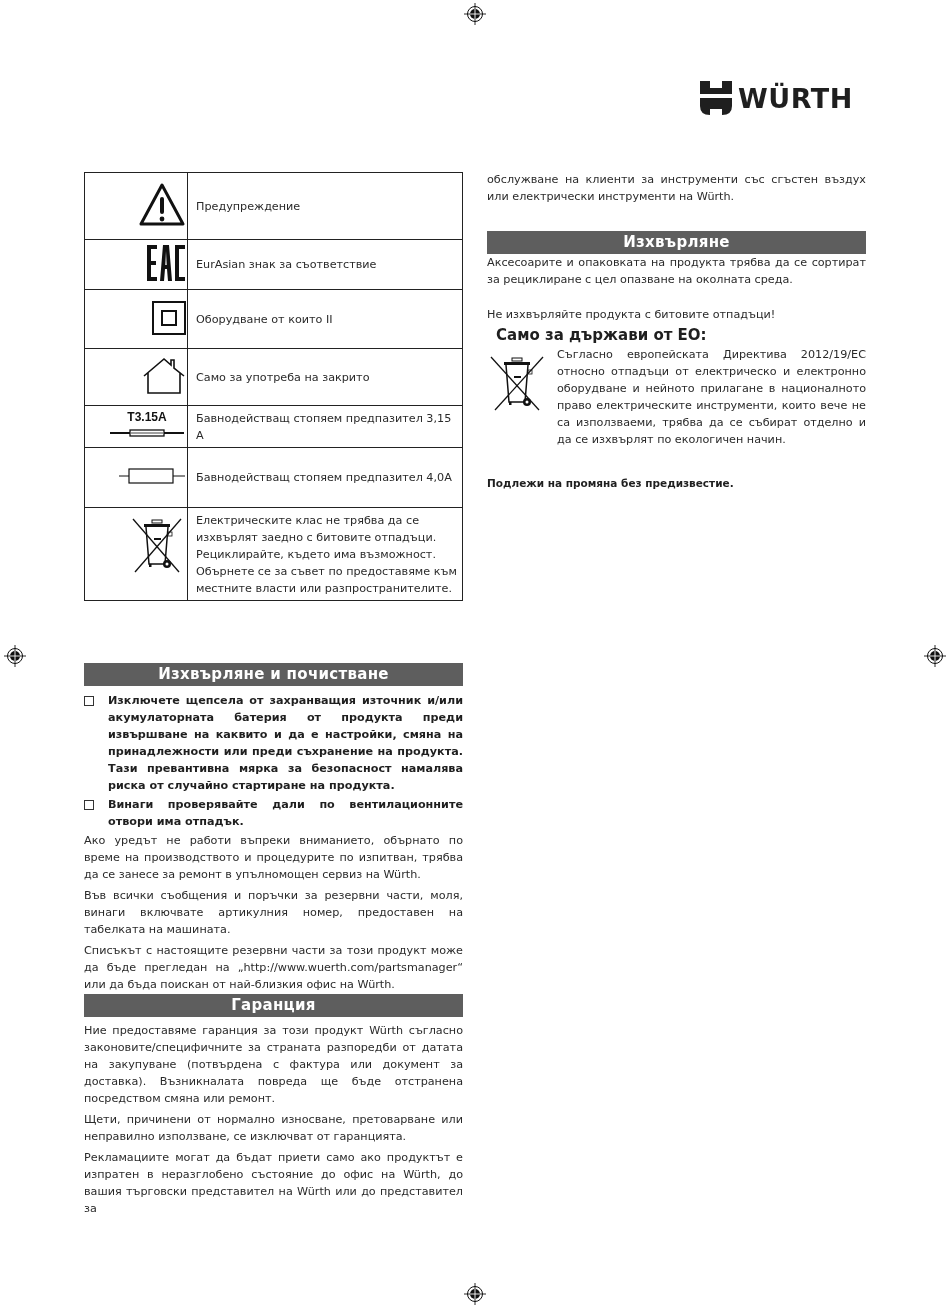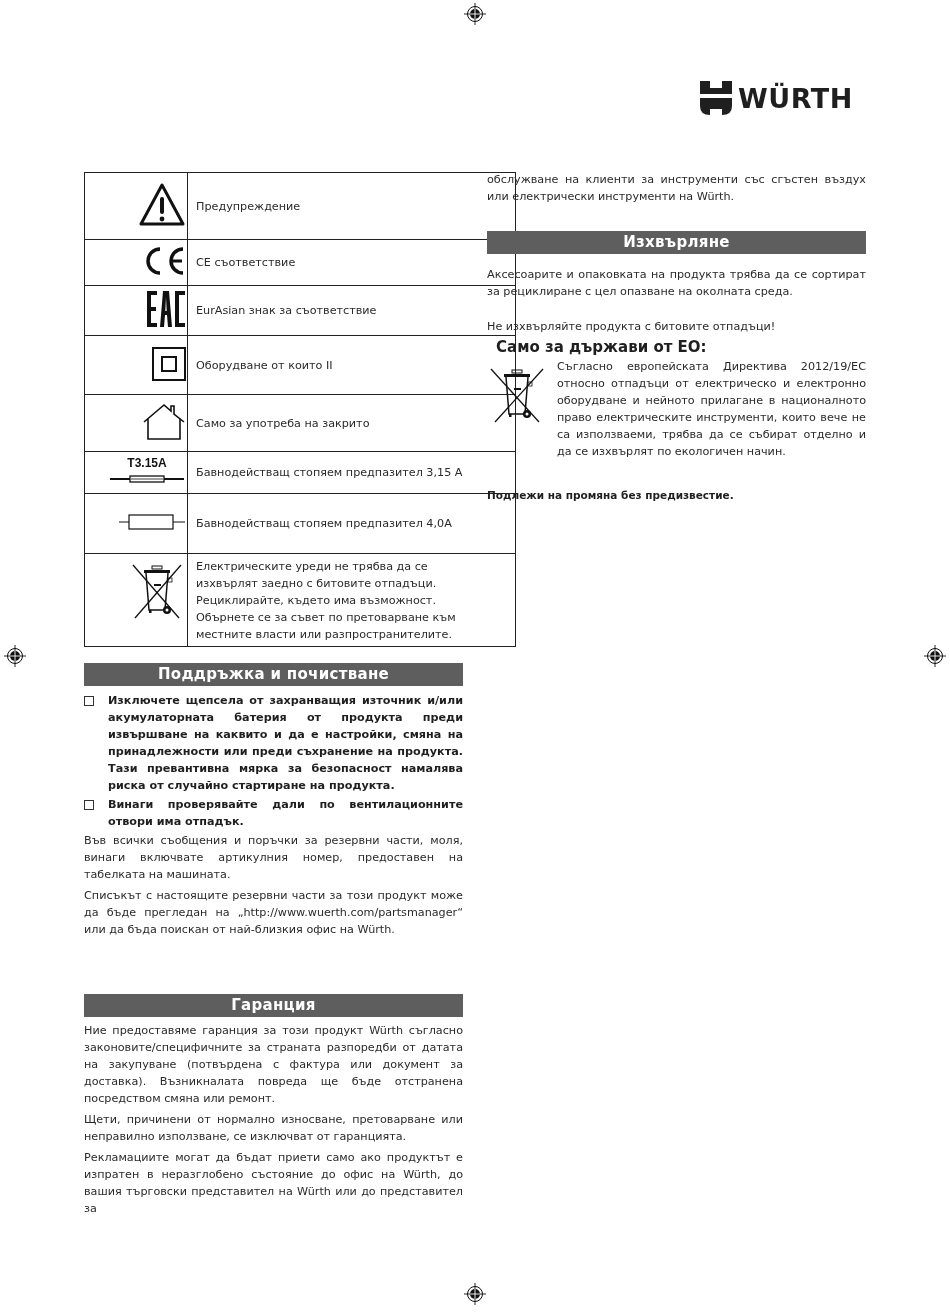--- a/index.html
+++ b/index.html
@@ -5,21 +5,21 @@
   html, body { margin: 0; padding: 0; background: #ffffff; }
   body { width: 950px; height: 1312px; position: relative; overflow: hidden;
          font-family: "DejaVu Sans", sans-serif; color: #1a1a1a; }
   .abs { position: absolute; }
   .reg { width: 22px; height: 22px; }
   .logo { left: 700px; top: 80px; width: 168px; height: 36px; display: flex; align-items: center; }
   .logo-text { font-family: "DejaVu Sans", sans-serif; font-weight: bold; font-size: 27px;
                letter-spacing: 0.5px; color: #1f1f1f; margin-left: 6px; line-height: 1; }
 
   
-  .symtable { left: 84px; top: 172px; width: 432px; border-collapse: collapse; }
+  .symtable { left: 84px; top: 172px; width: 379px; border-collapse: collapse; }
   .symtable td { border: 1.2px solid #222; font-size: 11.2px; color: #2a2a2a; padding: 0; }
   .symtable td.ic { width: 102px; text-align: right; vertical-align: middle; }
   .symtable td.tx { padding-left: 8px; vertical-align: middle; line-height: 17px; }
 
   .sec-head { background: #5e5e5e; color: #ffffff; font-weight: bold; font-size: 15px;
               text-align: center; height: 23px; line-height: 23px; letter-spacing: 0.3px; }
 
   .col { font-size: 11.2px; line-height: 17px; color: #2a2a2a; }
   .col p { margin: 0 0 4px 0; text-align: justify; text-align-last: left; }
   .bullets { margin: 0; padding: 0; list-style: none; }
@@ -76,28 +76,20 @@
 <table class="abs symtable">
   <tbody>
       <tr style="height:67px">
     <td class="ic"><svg width="50" height="48" viewBox="0 0 50 48">
       <path d="M25 4 L46 43 H4 Z" fill="none" stroke="#111" stroke-width="3" stroke-linejoin="round"></path>
       <rect x="23" y="16" width="4" height="17" rx="2" fill="#111"></rect>
       <circle cx="25" cy="38" r="2.4" fill="#111"></circle>
     </svg></td>
     <td class="tx">Предупреждение</td>
   </tr>
-  <tr style="height:46px">
-    <td class="ic"><svg width="46" height="30" viewBox="0 0 46 30">
-      <path d="M19 3 A12 12 0 1 0 19 27" fill="none" stroke="#111" stroke-width="3.5"></path>
-      <path d="M42 3 A12 12 0 1 0 42 27" fill="none" stroke="#111" stroke-width="3.5"></path>
-      <line x1="30" y1="15" x2="41" y2="15" stroke="#111" stroke-width="3"></line>
-    </svg></td>
-    <td class="tx">CE съответствие</td>
-  </tr>
   <tr style="height:50px">
     <td class="ic"><svg width="42" height="40" viewBox="0 0 42 40">
       <path d="M2 2 H12 V6 H6 V18 H11 V22 H6 V34 H12 V38 H2 Z" fill="#111"></path>
       <path d="M15 38 L18 2 H24 L27 38 H23 L22 26 H20 L19 38 Z M20.3 22 H21.7 L21 8 Z" fill="#111"></path>
       <path d="M30 2 H40 V6 H34 V34 H40 V38 H30 Z" fill="#111"></path>
     </svg></td>
     <td class="tx">EurAsian знак за съответствие</td>
   </tr>
   <tr style="height:59px">
     <td class="ic"><svg width="36" height="36" viewBox="0 0 36 36">
@@ -135,50 +127,51 @@
       <path d="M19 13 L22 50 H38 L41 13" fill="none" stroke="#111" stroke-width="1.5"></path>
       <rect x="27" y="24" width="7" height="2" fill="#111"></rect>
       <rect x="41" y="18" width="4" height="4" fill="none" stroke="#111" stroke-width="0.8"></rect>
       <circle cx="40" cy="50" r="4" fill="#111"></circle>
       <circle cx="40" cy="50" r="1.5" fill="#fff"></circle>
       <rect x="22" y="50" width="2.5" height="3" fill="#111"></rect>
       <line x1="6" y1="5" x2="52" y2="58" stroke="#111" stroke-width="1.3"></line>
       <line x1="54" y1="5" x2="8" y2="58" stroke="#111" stroke-width="1.3"></line>
     </svg></td>
     <td class="tx" style="vertical-align:top;padding-top:4px">
-      <div>Електрическите уреди не трябва да се</div>
+      <div>Електрическите клас не трябва да се</div>
       <div>изхвърлят заедно с битовите отпадъци.</div>
       <div>Рециклирайте, където има възможност.</div>
-      <div>Обърнете се за съвет по претоварване към</div>
+      <div>Обърнете се за съвет по предоставяме към</div>
       <div>местните власти или разпространителите.</div>
     </td>
   </tr>
 </tbody>
   </table>
 
 <div class="abs col" style="left:84px;top:663px;width:379px">
-  <div class="sec-head" style="margin-bottom:6px">Поддръжка и почистване</div>
+  <div class="sec-head" style="margin-bottom:6px">Изхвърляне и почистване</div>
   <ul class="bullets">
     <li><span class="box"></span><span>Изключете щепсела от захранващия източник и/или акумулаторната батерия от продукта преди извършване на каквито и да е настройки, смяна на принадлежности или преди съхранение на продукта. Тази превантивна мярка за безопасност намалява риска от случайно стартиране на продукта.</span></li>
     <li><span class="box"></span><span>Винаги проверявайте дали по вентилационните отвори има отпадък.</span></li>
   </ul>
+  <p>Ако уредът не работи въпреки вниманието, обърнато по време на производството и процедурите по изпитван, трябва да се занесе за ремонт в упълномощен сервиз на Würth.</p>
   <p>Във всички съобщения и поръчки за резервни части, моля, винаги включвате артикулния номер, предоставен на табелката на машината.</p>
   <p>Списъкът с настоящите резервни части за този продукт може да бъде прегледан на „http://www.wuerth.com/partsmanager“ или да бъда поискан от най-близкия офис на Würth.</p>
 </div>
 
 <div class="abs col" style="left:84px;top:994px;width:379px">
   <div class="sec-head" style="margin-bottom:5px">Гаранция</div>
   <p>Ние предоставяме гаранция за този продукт Würth съгласно законовите/специфичните за страната разпоредби от датата на закупуване (потвърдена с фактура или документ за доставка). Възникналата повреда ще бъде отстранена посредством смяна или ремонт.</p>
   <p>Щети, причинени от нормално износване, претоварване или неправилно използване, се изключват от гаранцията.</p>
   <p>Рекламациите могат да бъдат приети само ако продуктът е изпратен в неразглобено състояние до офис на Würth, до вашия търговски представител на Würth или до представител за</p>
 </div>
 
 <div class="abs col" style="left:487px;top:171px;width:379px">
   <p>обслужване на клиенти за инструменти със сгъстен въздух или електрически инструменти на Würth.</p>
-  <div class="sec-head" style="margin-top:26px;margin-bottom:12px">Изхвърляне</div>
+  <div class="sec-head" style="margin-top:26px;margin-bottom:0">Изхвърляне</div>
   <p style="margin-bottom:18px">Аксесоарите и опаковката на продукта трябва да се сортират за рециклиране с цел опазване на околната среда.</p>
   <p>Не изхвърляйте продукта с битовите отпадъци!</p>
   <div class="bold-line" style="padding-left:9px;font-size:15px;margin-top:2px">Само за държави от ЕО:</div>
   <div style="display:flex;margin-top:2px">
     <div style="width:70px;flex:none;padding-top:6px">
       <svg width="60" height="62" viewBox="0 0 60 62">
         <rect x="25" y="6" width="10" height="3" fill="none" stroke="#111" stroke-width="1"></rect>
         <rect x="17" y="10" width="26" height="3" fill="#111"></rect>
         <path d="M19 13 L22 50 H38 L41 13" fill="none" stroke="#111" stroke-width="1.5"></path>
         <rect x="27" y="24" width="7" height="2" fill="#111"></rect>

